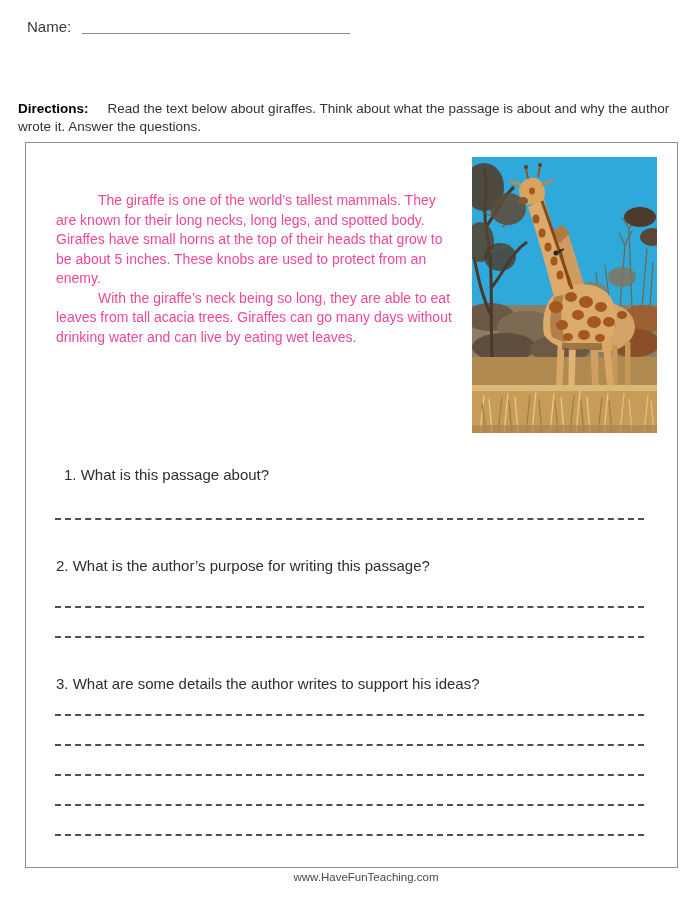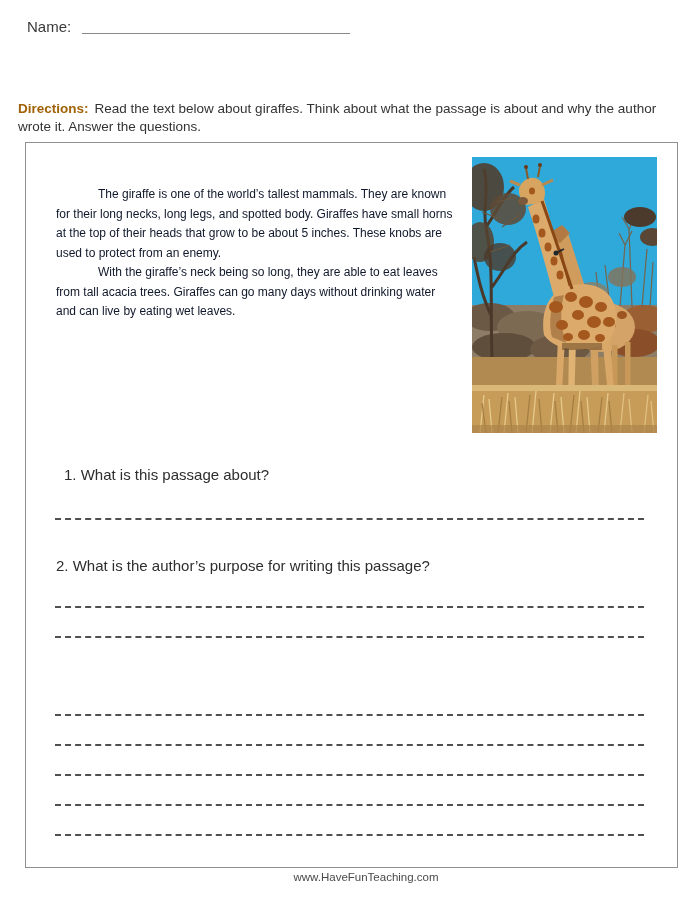--- a/index.html
+++ b/index.html
@@ -19,30 +19,30 @@
   }
   .title{
     position:absolute;top:44px;left:0;width:700px;
     text-align:center;font-size:30px;font-weight:bold;color:#111;
     letter-spacing:-0.5px;
   }
   .directions{
     position:absolute;top:100px;left:18px;width:666px;
     font-size:13.5px;line-height:18px;color:#333;
   }
-  .directions b{color:#a16207;margin-right:6px;}
+  .directions b{color:#000000;margin-right:19px;}
   
   .box{
     position:absolute;left:25px;top:142px;width:653px;height:726px;
     border:1.5px solid #909090;background:#fff;
     box-sizing:border-box;
   }
   .passage{
-    position:absolute;left:30px;top:42px;width:400px;
-    font-size:12px;line-height:19.5px;color:#0f172a;
+    position:absolute;left:30px;top:48px;width:400px;
+    font-size:14px;line-height:19.5px;color:#ec4899;
   }
   .passage p{margin:0;text-indent:42px;}
   .photo{
     position:absolute;left:446px;top:14px;width:185px;height:276px;
     display:block;
   }
   
   .q-label{position:absolute;left:30px;font-size:15px;color:#2e2e2e;}
   .q1-label{top:323px;margin-left:8px;}
   .q2-label{top:414px;}
@@ -179,20 +179,21 @@
       </g>
     </svg>
 
     <div class="q-label q1-label">1. What is this passage about?</div>
     <div class="answer-line l1"></div>
 
     <div class="q-label q2-label">2. What is the author’s purpose for writing this passage?</div>
     <div class="answer-line l2"></div>
     <div class="answer-line l3"></div>
 
+    <div class="q-label q3-label">3. What are some details the author writes to support his ideas?</div>
     <div class="answer-line l4"></div>
     <div class="answer-line l5"></div>
     <div class="answer-line l6"></div>
     <div class="answer-line l7"></div>
     <div class="answer-line l8"></div>
   </div>
 
   <div class="footer">www.HaveFunTeaching.com</div>
 </div>
 

